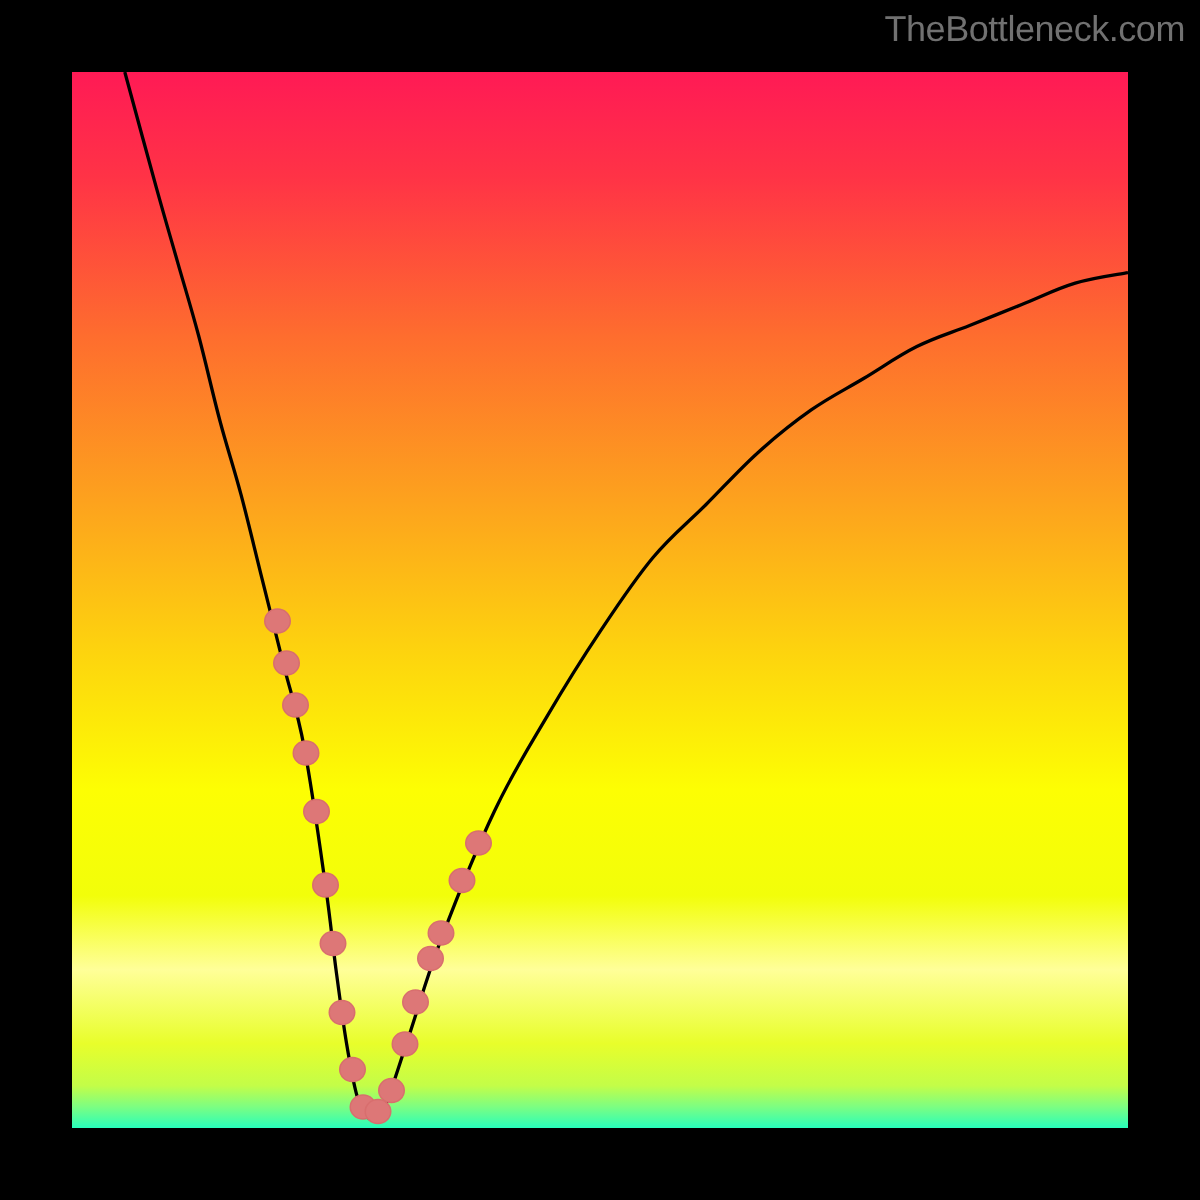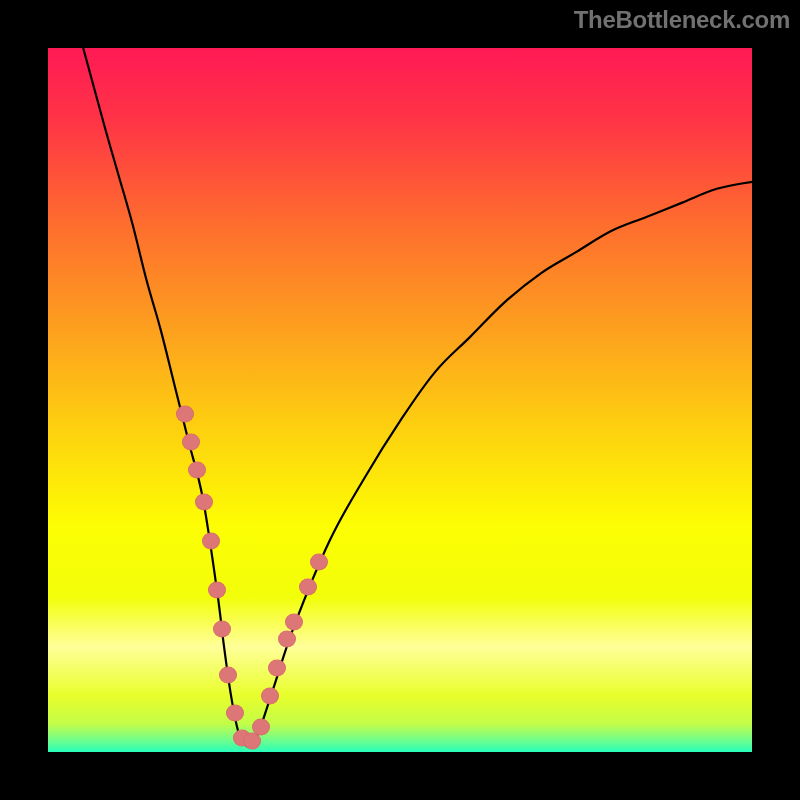--- a/index.html
+++ b/index.html
@@ -41,21 +41,21 @@
     background: #dd7777;
     transform: translate(-50%, -50%);
     border: 1px solid #d86e6e;
   }
   #watermark {
     position: absolute;
     top: 6px;
     right: 10px;
     font-family: Arial, Helvetica, sans-serif;
     font-size: 24px;
-    font-weight: 700;
+    font-weight: 400;
     color: #717171;
     letter-spacing: -0.3px;
   }
 </style>
 </head>
 <body>
 
 <div id="chart-container">
   <div id="plot-area">
     <svg id="gradient-bg" viewBox="0 0 704 704" preserveAspectRatio="none">

